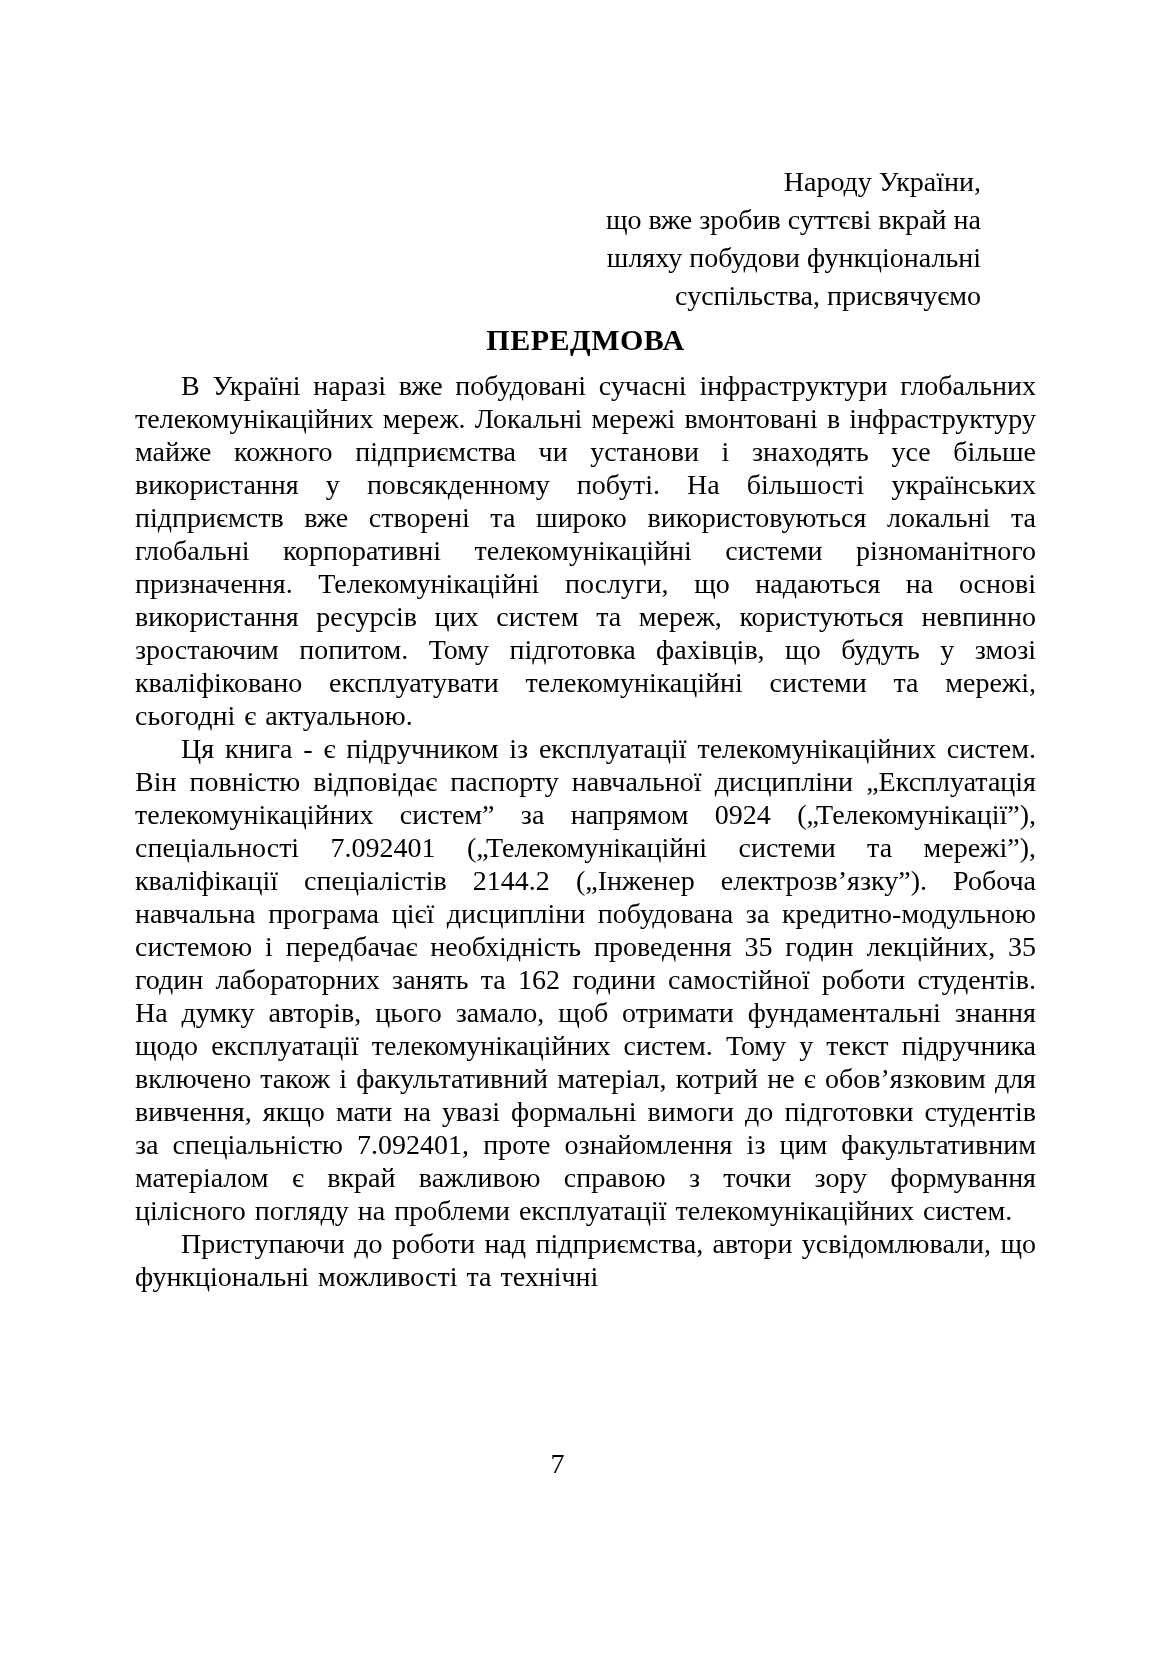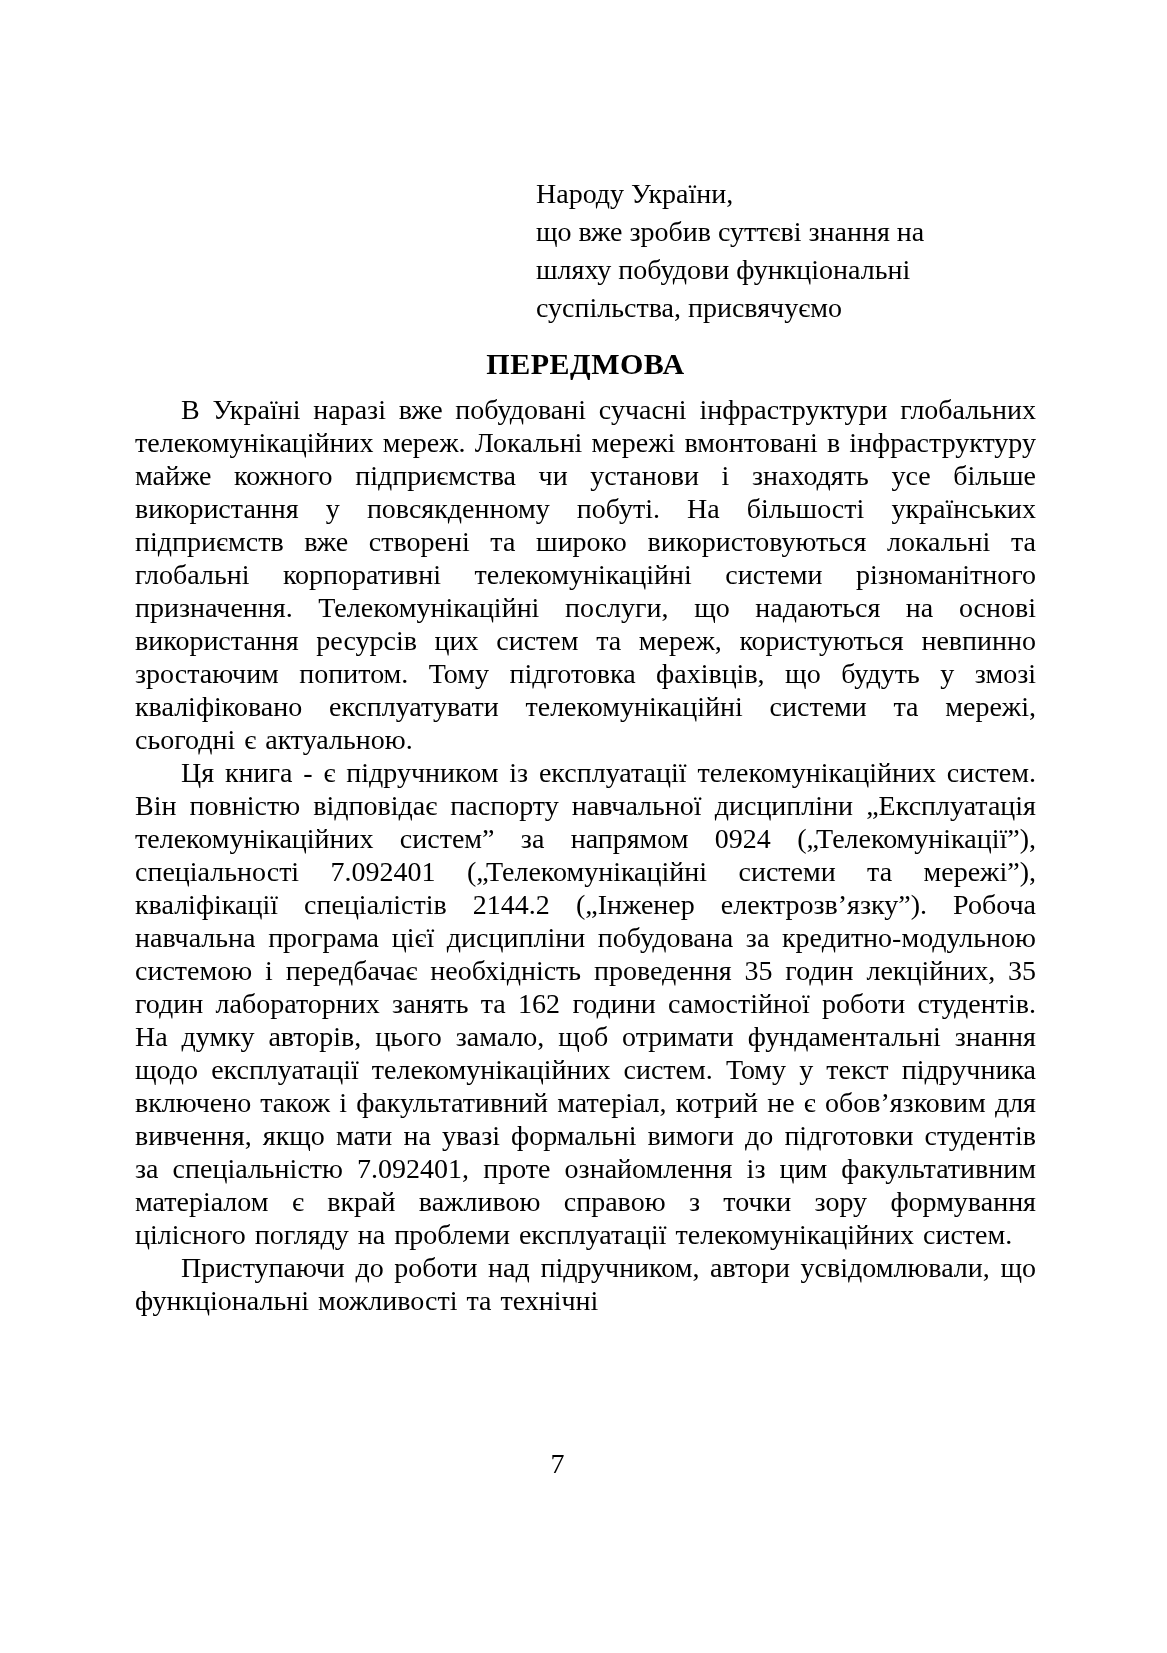--- a/index.html
+++ b/index.html
@@ -18,30 +18,30 @@
     background: #ffffff;
   }
   .content {
     position: absolute;
     left: 135px;
     top: 163px;
     width: 901px;
   }
   .dedication {
     width: 445px;
-    margin: 12px 55px 0 auto;
-    text-align: left;
+    margin: 0 55px 0 auto;
+    text-align: right;
     font-size: 28px;
     line-height: 38px;
   }
   .heading {
     text-align: center;
     font-size: 30px;
     font-weight: bold;
-    margin-top: 20px;
+    margin-top: 8px;
     margin-bottom: 12px;
     letter-spacing: 0.5px;
   }
   .body-text p {
     font-size: 28px;
     line-height: 33px;
     text-align: justify;
     text-indent: 46px;
     word-spacing: 2px;
   }
@@ -55,29 +55,29 @@
   }
 </style>
 </head>
 <body>
 
 <div class="page">
   <div class="content">
 
     <div class="dedication">
       <div>Народу України,</div>
-      <div>що вже зробив суттєві знання на</div>
+      <div>що вже зробив суттєві вкрай на</div>
       <div>шляху побудови функціональні</div>
       <div>суспільства, присвячуємо</div>
     </div>
 
     <h1 class="heading">ПЕРЕДМОВА</h1>
 
     <div class="body-text">
       <p>В Україні наразі вже побудовані сучасні інфраструктури глобальних телекомунікаційних мереж. Локальні мережі вмонтовані в інфраструктуру майже кожного підприємства чи установи і знаходять усе більше використання у повсякденному побуті. На більшості українських підприємств вже створені та широко використовуються локальні та глобальні корпоративні телекомунікаційні системи різноманітного призначення. Телекомунікаційні послуги, що надаються на основі використання ресурсів цих систем та мереж, користуються невпинно зростаючим попитом. Тому підготовка фахівців, що будуть у змозі кваліфіковано експлуатувати телекомунікаційні системи та мережі, сьогодні є актуальною.</p>
       <p>Ця книга - є підручником із експлуатації телекомунікаційних систем. Він повністю відповідає паспорту навчальної дисципліни „Експлуатація телекомунікаційних систем” за напрямом 0924 („Телекомунікації”), спеціальності 7.092401 („Телекомунікаційні системи та мережі”), кваліфікації спеціалістів 2144.2 („Інженер електрозв’язку”). Робоча навчальна програма цієї дисципліни побудована за кредитно-модульною системою і передбачає необхідність проведення 35 годин лекційних, 35 годин лабораторних занять та 162 години самостійної роботи студентів. На думку авторів, цього замало, щоб отримати фундаментальні знання щодо експлуатації телекомунікаційних систем. Тому у текст підручника включено також і факультативний матеріал, котрий не є обов’язковим для вивчення, якщо мати на увазі формальні вимоги до підготовки студентів за спеціальністю 7.092401, проте ознайомлення із цим факультативним матеріалом є вкрай важливою справою з точки зору формування цілісного погляду на проблеми експлуатації телекомунікаційних систем.</p>
-      <p>Приступаючи до роботи над підручником, автори усвідомлювали, що функціональні можливості та технічні</p>
+      <p>Приступаючи до роботи над підприємства, автори усвідомлювали, що функціональні можливості та технічні</p>
     </div>
 
   </div>
 
   <div class="page-number">7</div>
 </div>
 
 </body></html>

